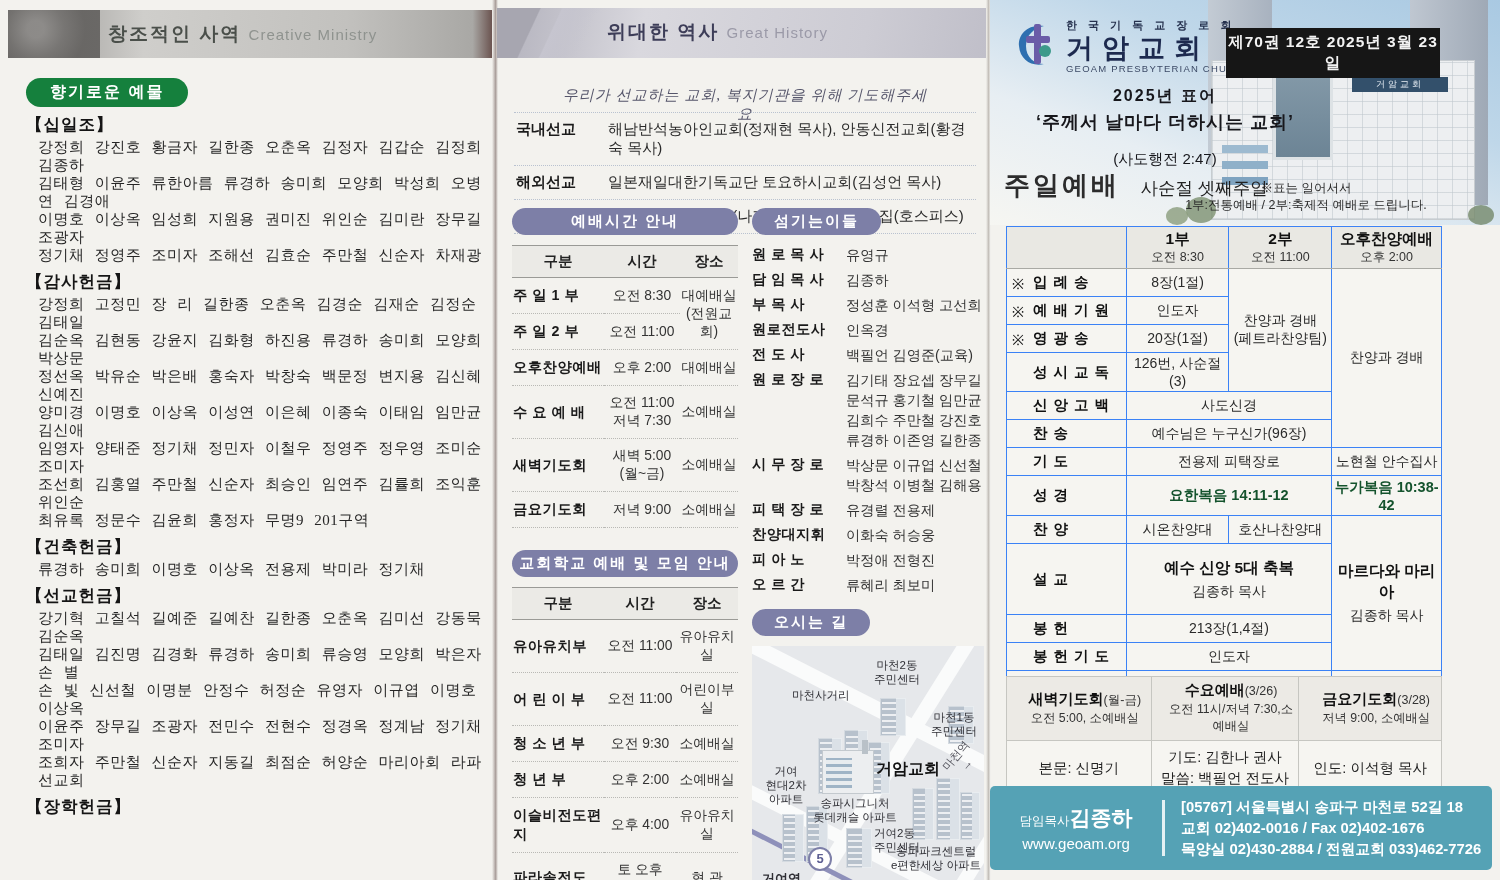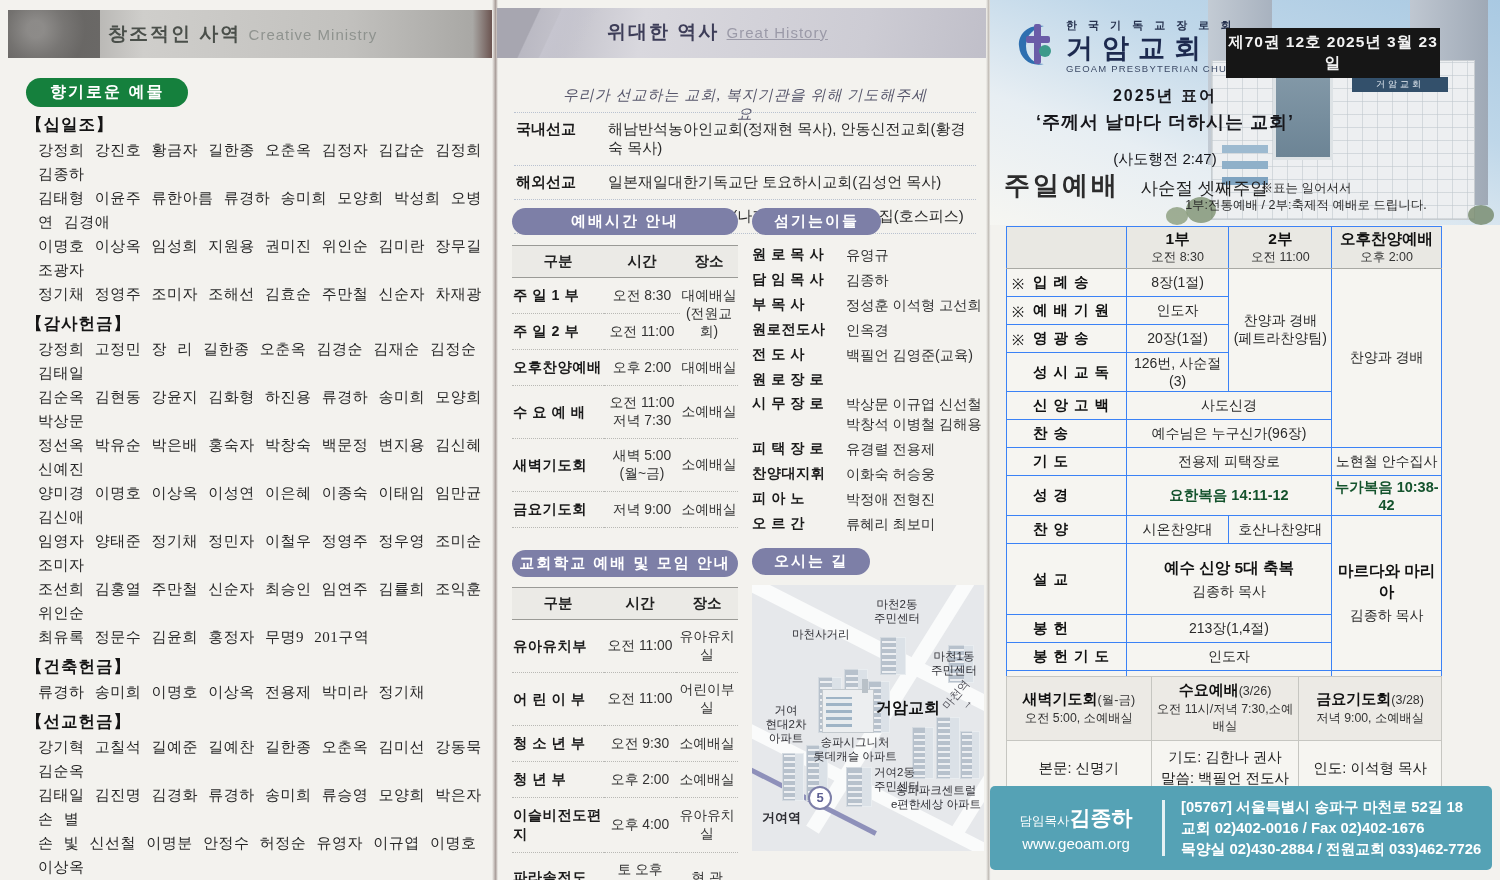--- a/index.html
+++ b/index.html
@@ -17,28 +17,28 @@
   
   .band-left{left:8px;top:10px;width:484px;height:48px;background:linear-gradient(90deg,#8f8d8a,#cfcecb 28%,#c2c1be 70%,#a9a8a5 96%,#6b5450);}
   .band-left .rose{position:absolute;left:0;top:0;width:92px;height:48px;
     background:radial-gradient(circle at 30% 40%,#8a8886 12%,#6f6d6b 40%,#5c5a58 70%);opacity:.85;}
   .band-title{position:absolute;left:100px;top:11px;font-size:19px;font-weight:bold;color:#4a4f4a;letter-spacing:2px;}
   .band-sub{font-size:15px;font-weight:normal;color:#8f938f;letter-spacing:1px;}
   .band-mid{left:497px;top:8px;width:489px;height:50px;background:linear-gradient(100deg,#b9b8c2 6%,#d9d8de 30%,#cdccd4 75%,#c0bfc9);}
   .band-mid .deco{position:absolute;left:0;top:0;width:120px;height:50px;
     background:linear-gradient(115deg,#a7a6b0 30%,rgba(215,214,220,0) 31%),linear-gradient(115deg,rgba(0,0,0,0) 45%,#c6c5cf 46%,rgba(0,0,0,0) 72%);}
   .band-mid .band-title{left:110px;color:#3d3d58;}
-  .band-mid .band-sub{color:#9b9aa8;text-decoration:underline;}
+  .band-mid .band-sub{color:#9b9aa8;}
 
   
   .left-flow{left:26px;top:78px;width:462px;}
   .pill{display:inline-block;border-radius:16px;color:#fff;font-weight:bold;}
   .pill-green{background:#15803d;font-size:16px;padding:4px 24px;letter-spacing:2px;}
   .sec-title{font-size:16.5px;font-weight:bold;color:#151515;margin:7px 0 2px 0;letter-spacing:1px;}
-  .sec-line{font-size:15px;color:#262626;line-height:24px;padding-left:12px;word-spacing:6px;letter-spacing:.5px;font-family:"Liberation Serif",serif;}
+  .sec-line{font-size:15px;color:#262626;line-height:18px;padding-left:12px;word-spacing:6px;letter-spacing:.5px;font-family:"Liberation Serif",serif;}
 
   
   .hand{left:560px;top:86px;width:370px;text-align:center;font-size:15px;font-style:italic;color:#56566b;letter-spacing:1px;font-family:"Liberation Serif",serif;}
   .missions{left:514px;top:112px;width:462px;}
   .mission-row{display:flex;align-items:baseline;padding:7px 2px;border-bottom:1px dotted #b9c2d0;font-size:15px;}
   .mission-row:first-child{border-top:1px dotted #b9c2d0;}
   .mission-label{font-weight:bold;width:92px;flex:none;color:#1b1b1b;}
   .mission-value{color:#2a2a2a;}
 
   .midcols{left:512px;top:208px;width:472px;display:flex;gap:14px;}
@@ -128,21 +128,21 @@
   table.order .hs{font-size:12.5px;color:#333;margin-top:-1px;}
   table.order td.lbl{text-align:left;padding-left:26px;font-weight:bold;font-size:14.5px;color:#111;position:relative;letter-spacing:1px;}
   table.order td.lbl .star{position:absolute;left:5px;font-weight:normal;}
   table.order td.bld-txt{font-weight:bold;font-size:14.5px;color:#14532d;}
   table.order tr.tall td{height:66px;}
   .sermon-t{font-weight:bold;font-size:15.5px;color:#111;}
   .sermon-s{font-size:14px;margin-top:4px;}
 
   table.weekday{left:1006px;top:676px;width:436px;position:absolute;border-collapse:collapse;background:#f6f5f1;}
   table.weekday td{border:1px solid #c6c6c1;text-align:center;vertical-align:middle;}
-  table.weekday tr.wh td{background:#eceae5;padding:4px 0 5px 0;}
+  table.weekday tr.wh td{background:#eceae5;padding:4px 0 5px 12px;}
   .wd-title{font-size:15px;font-weight:bold;color:#111;}
   .wd-sub{font-size:12.5px;font-weight:normal;color:#333;}
   .wd-time{font-size:12.3px;color:#333;margin-top:1px;}
   table.weekday tr.wb td{font-size:14.5px;color:#222;height:52px;line-height:21px;}
 
   .footer{left:990px;top:786px;width:502px;height:84px;background:#55a2b5;border-radius:5px;color:#fff;display:flex;align-items:center;}
   .f-left{width:172px;text-align:center;flex:none;}
   .f-pastor-label{font-size:12.5px;display:inline-block;}
   .f-pastor-name{font-size:21px;font-weight:bold;font-family:"Liberation Serif",serif;}
   .f-web{font-size:15px;margin-top:3px;}
@@ -342,20 +342,24 @@
       <div class="srow">
           <span class="srole">원로전도사</span>
           <span class="snames ml">인옥경</span>
         </div>
       <div class="srow">
           <span class="srole">전  도  사</span>
           <span class="snames ml">백필언 김영준(교육)</span>
         </div>
       <div class="srow">
           <span class="srole">원 로 장 로</span>
+          <span class="snames ml">김기태 장요셉 장무길
+문석규 홍기철 임만균
+김희수 주만철 강진호
+류경하 이존영 길한종</span>
         </div>
       <div class="srow">
           <span class="srole">시 무 장 로</span>
           <span class="snames ml">박상문 이규엽 신선철
 박창석 이병철 김해용</span>
         </div>
       <div class="srow">
           <span class="srole">피 택 장 로</span>
           <span class="snames ml">유경렬 전용제</span>
         </div>

